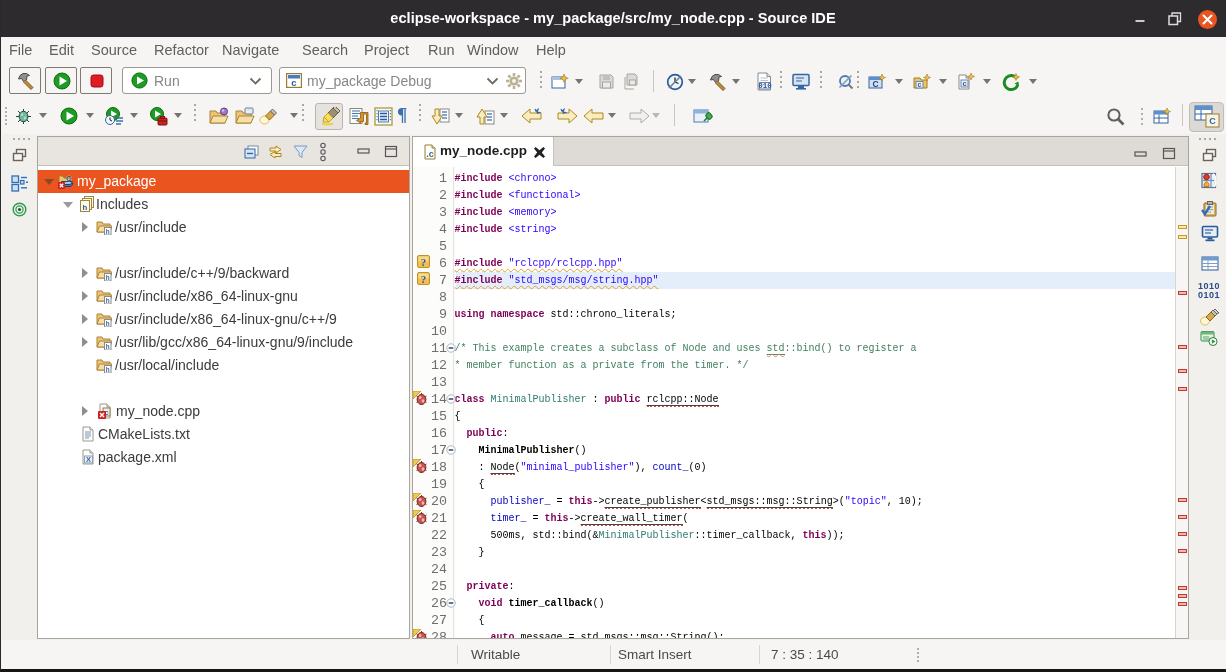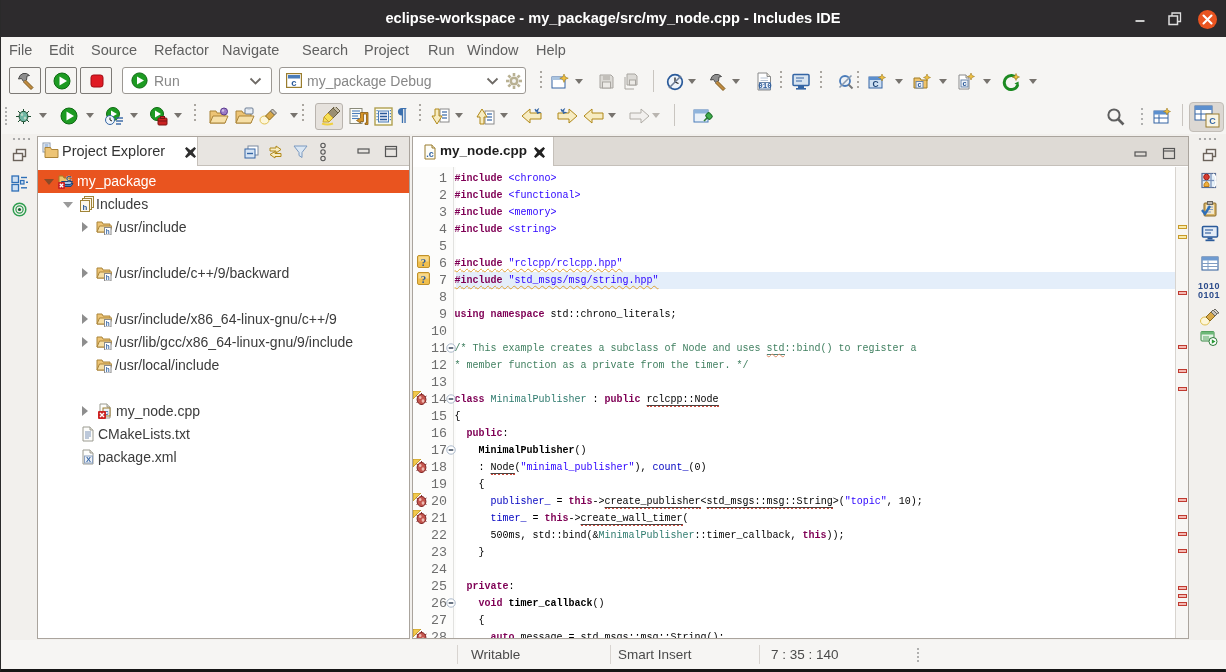--- a/index.html
+++ b/index.html
@@ -66,21 +66,21 @@
 
 #status { position:absolute; left:1px; top:640px; width:1224px; height:29px; background:#f6f5f3; color:#4a4a4a; font-size:13.5px; }
 #status span { position:absolute; top:7px; }
 .icn { position:absolute; }
 </style>
 </head>
 <body>
 <div id="win">
 
   <div id="titlebar">
-    <div id="title">eclipse-workspace - my_package/src/my_node.cpp - Includes IDE</div>
+    <div id="title">eclipse-workspace - my_package/src/my_node.cpp - Source IDE</div>
     <svg class="wbtn" style="left:1131px;top:11px" width="18" height="18">
         <line x1="3.5" y1="10" x2="12.5" y2="10" stroke="#dedede" stroke-width="1.8"></line>
       </svg>
     <svg class="wbtn" style="left:1166px;top:11px" width="16" height="18">
         <rect x="2" y="5" width="8.5" height="8.5" fill="none" stroke="#dedede" stroke-width="1.5"></rect>
         <path d="M5 5 V2 H13.5 V10.5 H10.5" fill="none" stroke="#dedede" stroke-width="1.3"></path>
       </svg>
     <div id="closebtn"><svg width="19" height="19">
           <path d="M5.5 5.5 L13.5 13.5 M13.5 5.5 L5.5 13.5" stroke="#fff" stroke-width="2.1" stroke-linecap="round"></path>
         </svg></div>
@@ -435,35 +435,20 @@
           </g>
         </svg>
       <svg class="icn" style="left:10px;top:68px" width="15" height="15">
           <circle cx="7.5" cy="7.5" r="6.3" fill="none" stroke="#2e9e4f" stroke-width="1.5"></circle>
           <circle cx="7.5" cy="7.5" r="3.6" fill="none" stroke="#2e9e4f" stroke-width="1.2"></circle>
           <circle cx="7.5" cy="7.5" r="1.6" fill="#1c5e2f"></circle>
         </svg>
     </div>
     <div id="pe">
       <div id="pehead">
-        <div id="petab">
-          <svg class="icn" style="left:4px;top:5px" width="17" height="17">
-              <rect x="1" y="1" width="7" height="9" fill="#fff" stroke="#8a9ab0"></rect>
-              <g stroke="#4a7cba" stroke-width="0.9">
-                <line x1="2.5" y1="3" x2="6.5" y2="3"></line>
-                <line x1="2.5" y1="5" x2="6.5" y2="5"></line>
-                <line x1="2.5" y1="7" x2="6.5" y2="7"></line>
-              </g>
-              <path d="M3 8 L3 15.5 L16 15.5 L16 7.5 L9.5 7.5 L8.5 5.5 L3 5.5 Z" fill="#edc475" stroke="#ab8438"></path>
-            </svg>
-          <span class="txt">Project Explorer</span>
-          <svg class="icn" style="left:146px;top:9px" width="13" height="13">
-              <path d="M1 2.6 L2.6 1 L6.5 4.2 L10.4 1 L12 2.6 L8.8 6.5 L12 10.4 L10.4 12 L6.5 8.8 L2.6 12 L1 10.4 L4.2 6.5 Z" fill="#2e2e2e"></path>
-            </svg>
-        </div>
         <svg class="icn" style="left:206px;top:7px" width="16" height="16">
             <rect x="4" y="2" width="10" height="9" fill="#fff" stroke="#7a8aa0"></rect>
             <rect x="1" y="5" width="10" height="9" fill="#d6e4f4" stroke="#3465a4"></rect>
             <line x1="3" y1="9.5" x2="9" y2="9.5" stroke="#3465a4" stroke-width="1.4"></line>
           </svg>
         <svg class="icn" style="left:229px;top:7px" width="17" height="16">
             <path d="M9 2 L14 5.5 L9 9 L9 7 L3 7 L3 4 L9 4 Z" fill="#f7ecc2" stroke="#b08818"></path>
             <path d="M8 14 L3 10.5 L8 7.5 L8 9.5 L14 9.5 L14 12.5 L8 12.5 Z" fill="#f7ecc2" stroke="#b08818"></path>
           </svg>
         <svg class="icn" style="left:255px;top:7px" width="15" height="16">
@@ -518,20 +503,30 @@
         </div>
         <div class="trow" style="top:95px">
           <div class="tri-r" style="left:44px"></div>
           <svg class="icn" style="left:58px;top:3px" width="16" height="16">
               <path d="M1 4 L1 13 L14 13 L14 5 L7 5 L6 3 L1 3 Z" fill="#edc475" stroke="#ab8438"></path>
               <path d="M1 13 L3.5 7 L16 7 L14 13 Z" fill="#f6dfa6" stroke="#ab8438"></path>
               <rect x="8.5" y="8.5" width="6.5" height="7.5" fill="#fff" stroke="#8a8a8a"></rect>
               <text x="11.8" y="14.5" font-size="6.5" font-weight="bold" text-anchor="middle" fill="#3465a4" font-family="Liberation Mono">h</text>
             </svg>
           <span class="lbl" style="left:77px">/usr/include/c++/9/backward</span>
+        </div>
+        <div class="trow" style="top:118px">
+          <div class="tri-r" style="left:44px"></div>
+          <svg class="icn" style="left:58px;top:3px" width="16" height="16">
+              <path d="M1 4 L1 13 L14 13 L14 5 L7 5 L6 3 L1 3 Z" fill="#edc475" stroke="#ab8438"></path>
+              <path d="M1 13 L3.5 7 L16 7 L14 13 Z" fill="#f6dfa6" stroke="#ab8438"></path>
+              <rect x="8.5" y="8.5" width="6.5" height="7.5" fill="#fff" stroke="#8a8a8a"></rect>
+              <text x="11.8" y="14.5" font-size="6.5" font-weight="bold" text-anchor="middle" fill="#3465a4" font-family="Liberation Mono">h</text>
+            </svg>
+          <span class="lbl" style="left:77px">/usr/include/x86_64-linux-gnu</span>
         </div>
         <div class="trow" style="top:141px">
           <div class="tri-r" style="left:44px"></div>
           <svg class="icn" style="left:58px;top:3px" width="16" height="16">
               <path d="M1 4 L1 13 L14 13 L14 5 L7 5 L6 3 L1 3 Z" fill="#edc475" stroke="#ab8438"></path>
               <path d="M1 13 L3.5 7 L16 7 L14 13 Z" fill="#f6dfa6" stroke="#ab8438"></path>
               <rect x="8.5" y="8.5" width="6.5" height="7.5" fill="#fff" stroke="#8a8a8a"></rect>
               <text x="11.8" y="14.5" font-size="6.5" font-weight="bold" text-anchor="middle" fill="#3465a4" font-family="Liberation Mono">h</text>
             </svg>
           <span class="lbl" style="left:77px">/usr/include/x86_64-linux-gnu/c++/9</span>

